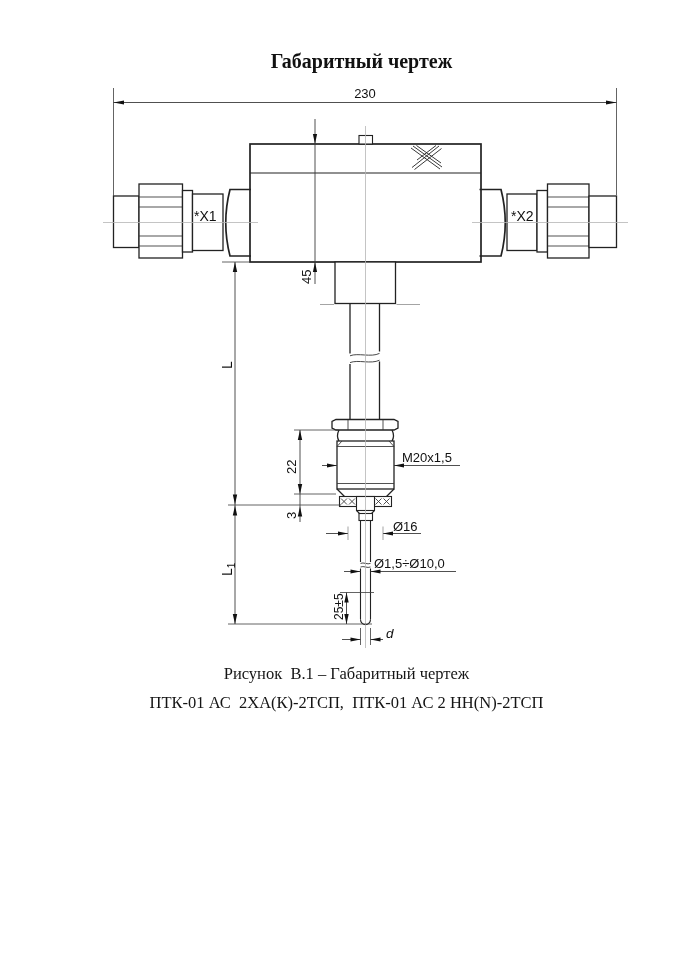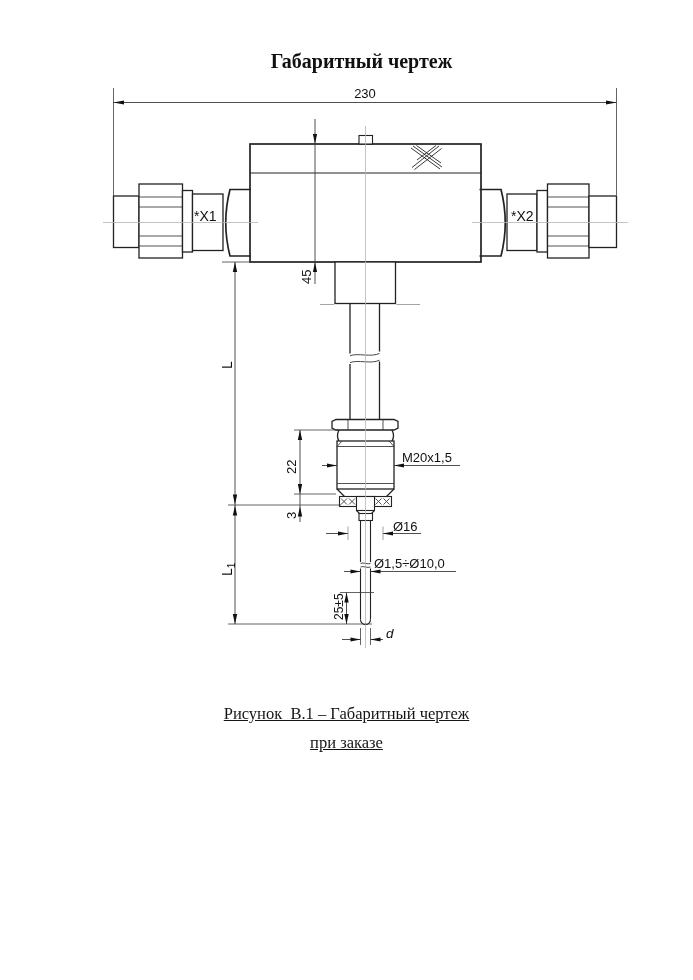--- a/index.html
+++ b/index.html
@@ -1,21 +1,21 @@
 <!DOCTYPE html>
 <html><head>
 <meta charset="utf-8">
 <style>
   html,body{margin:0;padding:0;background:#fff;}
   body{width:693px;height:980px;position:relative;font-family:"Liberation Serif",serif;}
   .page{position:absolute;inset:0;background:#fff;overflow:hidden;}
   .title{position:absolute;top:50px;left:0;width:100%;box-sizing:border-box;padding-left:30px;
          text-align:center;font:bold 20px "Liberation Serif",serif;color:#111;white-space:pre;}
-  .captions{position:absolute;top:700px;left:0;width:100%;text-align:center;color:#151515;
-            font:16.5px/28.5px "Liberation Serif",serif;text-decoration:underline;}
+  .captions{position:absolute;top:660px;left:0;width:100%;text-align:center;color:#151515;
+            font:16.5px/28.5px "Liberation Serif",serif;}
   .cap-line{white-space:pre;}
   .cap-line sup{font-size:10px;line-height:0;}
   svg{position:absolute;inset:0;}
   svg path{fill:none;stroke:#222;stroke-width:1.3px;}
   svg rect{fill:#fff;stroke:#222;stroke-width:1.3px;}
   svg .heavy{stroke-width:1.7px;}
   svg .med{stroke-width:1.1px;}
   svg .thin{stroke:#333;stroke-width:.85px;}
   svg .thin2{stroke:#333;stroke-width:.9px;}
   svg .dim{stroke:#3c3c3c;stroke-width:.9px;}
@@ -182,16 +182,16 @@
       <path class="dim" d="M342,639.5 H360.5 M370.5,639.5 H383"></path>
       <path class="arr" d="M360.5,639.5 L350.5,637.4 L350.5,641.6 Z"></path>
       <path class="arr" d="M370.5,639.5 L380.5,637.4 L380.5,641.6 Z"></path>
       <text class="ti" x="386" y="638">d</text>
     </g>
 
   </svg>
 
   <div class="captions">
     <div class="cap-line">Рисунок  В.1 – Габаритный чертеж</div>
-    <div class="cap-line">при заказе</div>
+    <div class="cap-line">ПТК-01 АС  2ХА(К)-2ТСП,  ПТК-01 АС 2 НН(N)-2ТСП</div>
   </div>
 
 </div>
 
 </body></html>

